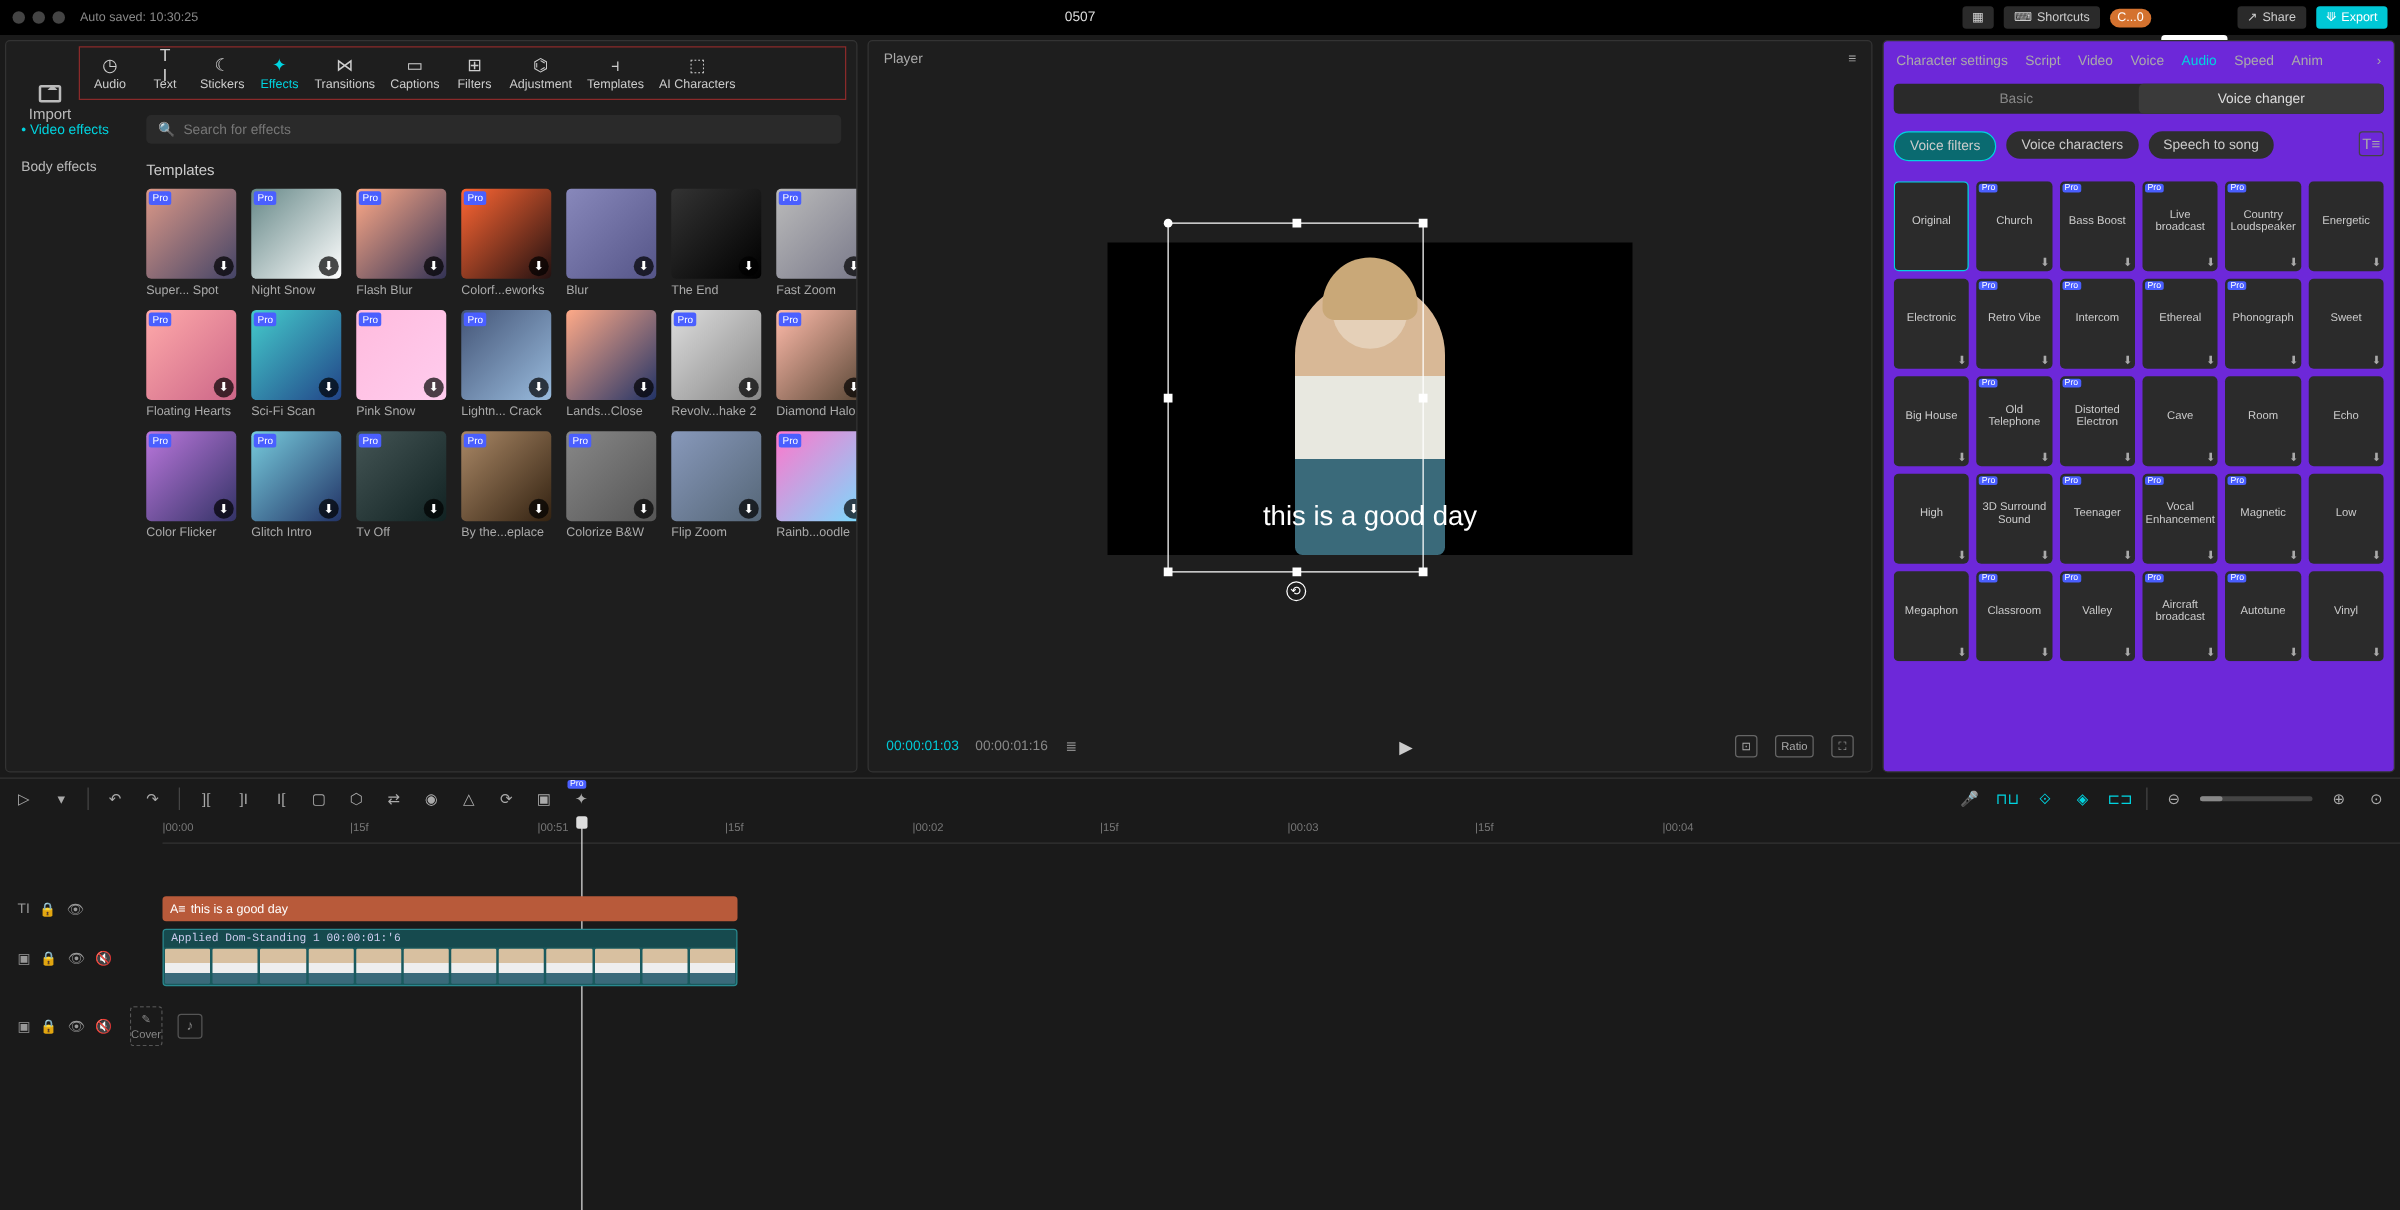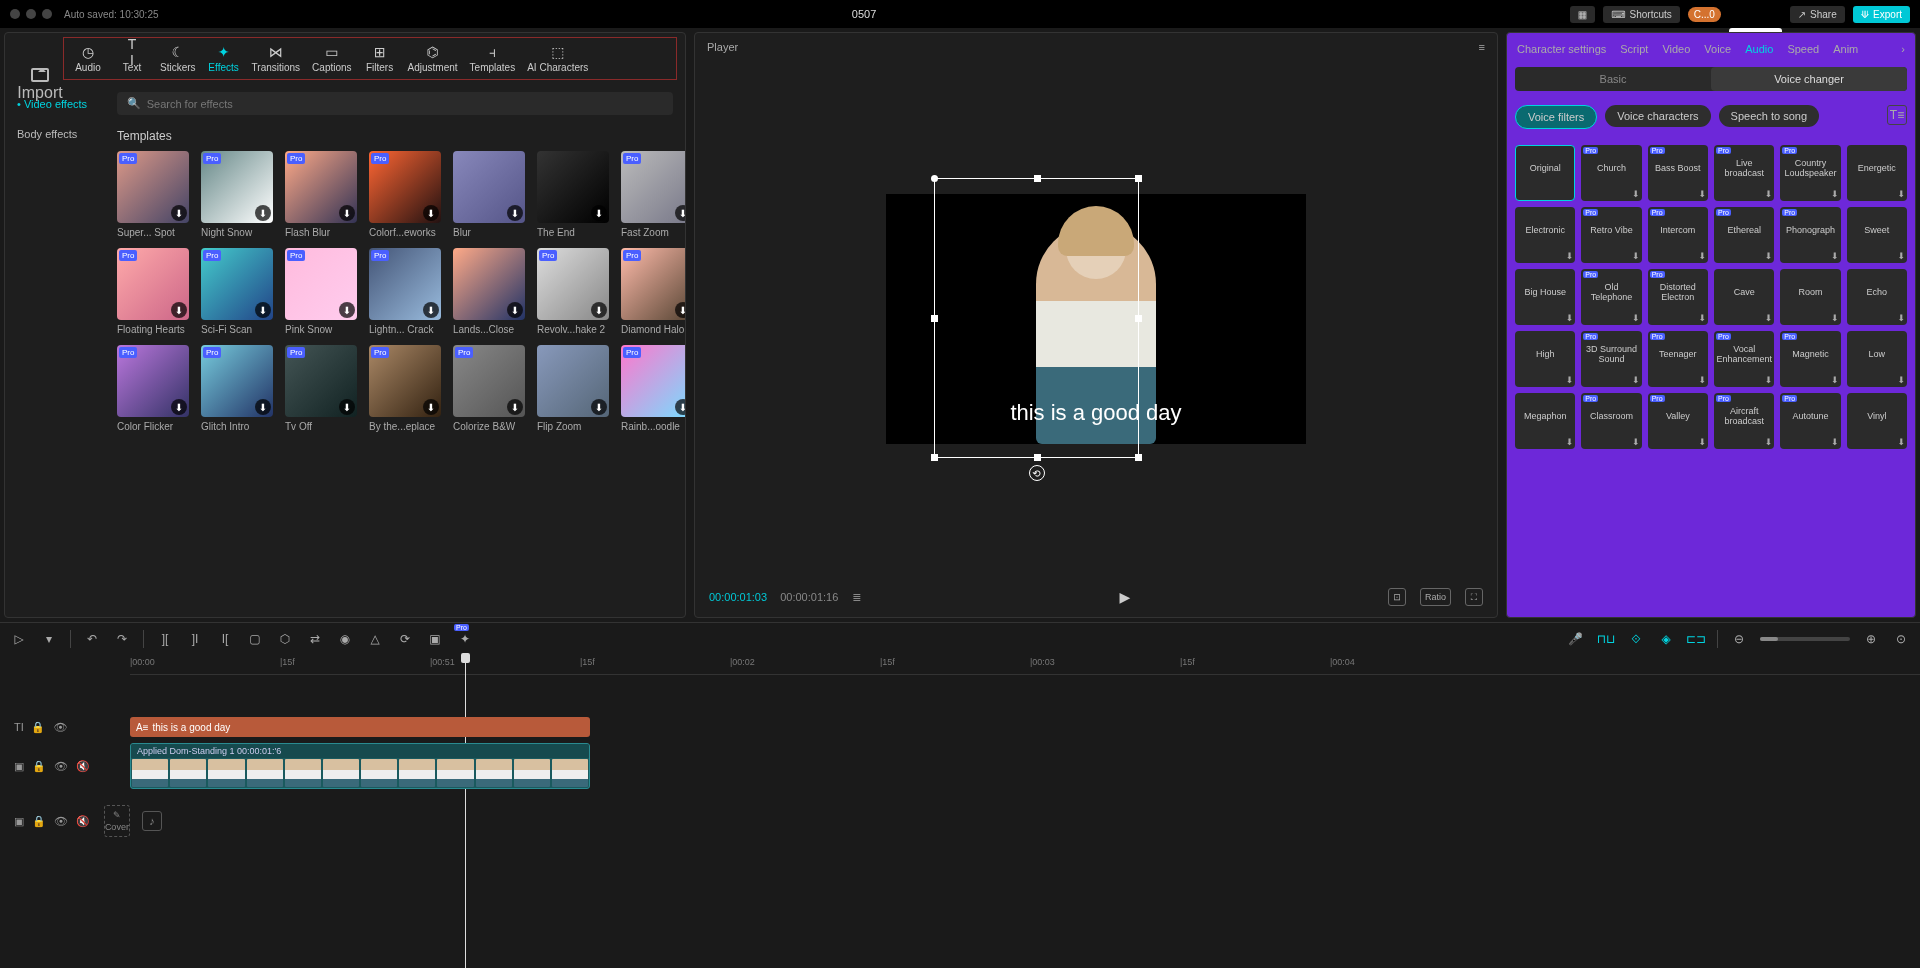--- a/index.html
+++ b/index.html
@@ -17,21 +17,21 @@
 .tb-btn.join { background: #fff; color: #333; margin-top: 44px; }
 .tb-btn.export { background: #00c8d6; color: #fff; }
 .tb-btn.user { background: #d4722f; color:#fff; border-radius: 10px; padding: 2px 6px; }
 
 
 .main { display: flex; flex: 1; min-height: 0; }
 
 
 .left-panel { width: 682px; background: #1e1e1e; display: flex; flex-direction: column; border: 1px solid #333; border-radius: 4px; margin: 4px; }
 .tool-tabs { display: flex; border: 1px solid #8a2a2a; margin: 4px 8px 4px 58px; padding: 2px; }
-.import-col { position: absolute; left: 10px; top: 35px; width: 50px; text-align:center; color: #bbb; font-size: 16px; }
+.import-col { position: absolute; left: 10px; top: 35px; width: 50px; text-align:center; color: #bbb; font-size: 12px; }
 .import-col .ic { display:block; margin: 0 auto 2px; width: 18px; height: 14px; border: 2px solid #bbb; border-radius: 2px; position: relative; }
 .import-col .ic::after{ content:''; position:absolute; top:-6px; left:5px; width:0; height:0; border:4px solid transparent; border-bottom-color:#bbb;}
 .tool-tab { flex: none; padding: 4px 6px; text-align: center; color: #ccc; font-size: 10px; display: flex; flex-direction: column; align-items: center; gap: 2px; min-width: 44px;}
 .tool-tab.active { color: #00d4e0; }
 .tool-tab .tic { width: 16px; height: 16px; display: flex; align-items: center; justify-content: center; font-size: 14px; }
 .left-body { display: flex; flex: 1; min-height: 0; }
 .left-side { width: 100px; padding: 8px; }
 .ls-btn { display: block; width: 100%; padding: 6px 4px; background: transparent; border: none; color: #bbb; font-size: 11px; text-align: left; border-radius: 3px; margin-bottom: 6px; }
 .ls-btn.active { color: #00d4e0; }
 .left-content { flex: 1; padding: 8px 12px; overflow: hidden; }
@@ -72,21 +72,21 @@
 .insp-tabs { display: flex; gap: 14px; font-size: 11px; color: #aaa; padding: 4px 2px; align-items:center; white-space:nowrap; overflow:hidden; }
 .insp-tabs .t.active { color: #00d4e0; }
 .subtabs { display: flex; margin: 8px 0; background: #2a2a2a; border-radius: 4px; }
 .subtabs .st { flex: 1; text-align: center; padding: 6px; color: #888; font-size: 11px; }
 .subtabs .st.active { background: #3a3a3a; color: #ddd; border-radius: 4px; }
 .pill-row { display: flex; gap: 8px; margin: 6px 0; align-items:flex-start;}
 .pill { padding: 5px 12px; border-radius: 14px; background: #2e2e2e; color: #ccc; font-size: 11px; border: none; }
 .pill.active { background: #0a6a70; border: 1px solid #00d4e0; }
 .pill-row .cfg { margin-left:auto; width:20px; height:20px; display:flex; align-items:center; justify-content:center; color:#aaa; border:1px solid #444; border-radius:3px; font-size:12px;}
 .filters-grid { display: grid; grid-template-columns: repeat(6, 1fr); gap: 6px; margin-top: 10px; overflow:auto; }
-.vf { height: 56px; background: #2b2b2b; border-radius: 4px; display:flex; flex-direction:column; align-items:center; justify-content:center; position:relative; font-size:9px; color:#ccc; text-align:center; padding: 4px 2px 14px; }
+.vf { height: 72px; background: #2b2b2b; border-radius: 4px; display:flex; flex-direction:column; align-items:center; justify-content:center; position:relative; font-size:9px; color:#ccc; text-align:center; padding: 4px 2px 14px; }
 .vf.active { border: 1px solid #00d4e0; }
 .vf .pro { position:absolute; top:2px; left:2px; background:#4a5fff; color:#fff; font-size:7px; padding:0 2px; border-radius:2px; }
 .vf .dl { position:absolute; bottom:2px; right:2px; font-size:9px; color:#aaa; }
 
 
 .timeline { height: 346px; background: #1a1a1a; border-top: 1px solid #333; display: flex; flex-direction: column; }
 .tl-tools { height: 32px; display: flex; align-items: center; padding: 0 10px; gap: 12px; color: #aaa; }
 .tl-tools .sep { width:1px; height:18px; background:#444; }
 .tl-tools .ti { width:18px; height:18px; display:flex; align-items:center; justify-content:center; font-size:12px; }
 .tl-tools .spacer { flex:1; }
@@ -96,21 +96,21 @@
 .playhead { position:absolute; top:0; bottom:-300px; left: 335px; width:1px; background:#ddd; }
 .playhead::before { content:''; position:absolute; top:-2px; left:-4px; width:9px; height:10px; background:#ddd; border-radius:2px; }
 .tracks { flex:1; position:relative; padding-top: 40px; }
 .track-row { height: 24px; display:flex; align-items:center; margin-bottom: 4px; }
 .track-row.tall { height: 46px; }
 .track-head { width: 130px; display:flex; align-items:center; gap: 8px; padding-left: 14px; color:#999; }
 .track-head .ic { font-size: 11px; }
 .clip { height: 100%; border-radius: 3px; position: relative; overflow:hidden; }
 .clip.text { background: #b85a3a; color:#fff; font-size:10px; padding: 4px 6px; display:flex; align-items:center; gap:4px; height:20px; }
 .clip.video { background: #1a5a5e; border:1px solid #2a8a90; display:flex; flex-direction:column; height: 46px; }
-.clip.video .vhead { font-size:9px; color:#cce; padding: 2px 6px; background:#164a4e; }
+.clip.video .vhead { font-size:9px; color:#cce; padding: 2px 6px; background:#164a4e;font-family:Liberation Mono, monospace; }
 .clip.video .frames { flex:1; display:flex; }
 .clip.video .fr { flex:1; background: linear-gradient(#d8c0a0 40%, #eee 40%, #eee 70%, #3a6a7a 70%); margin: 1px; border-radius:1px; }
 .cover-box { width:32px; height:32px; border:1px dashed #555; border-radius:3px; display:flex; flex-direction:column; align-items:center; justify-content:center; color:#888; font-size:9px; gap:2px;}
 .audio-slot { width:20px; height:20px; border:1px solid #555; border-radius:3px; display:flex; align-items:center; justify-content:center; color:#888; margin-left: 12px;}
 </style>
 </head>
 <body>
 
 <div class="app">
 

